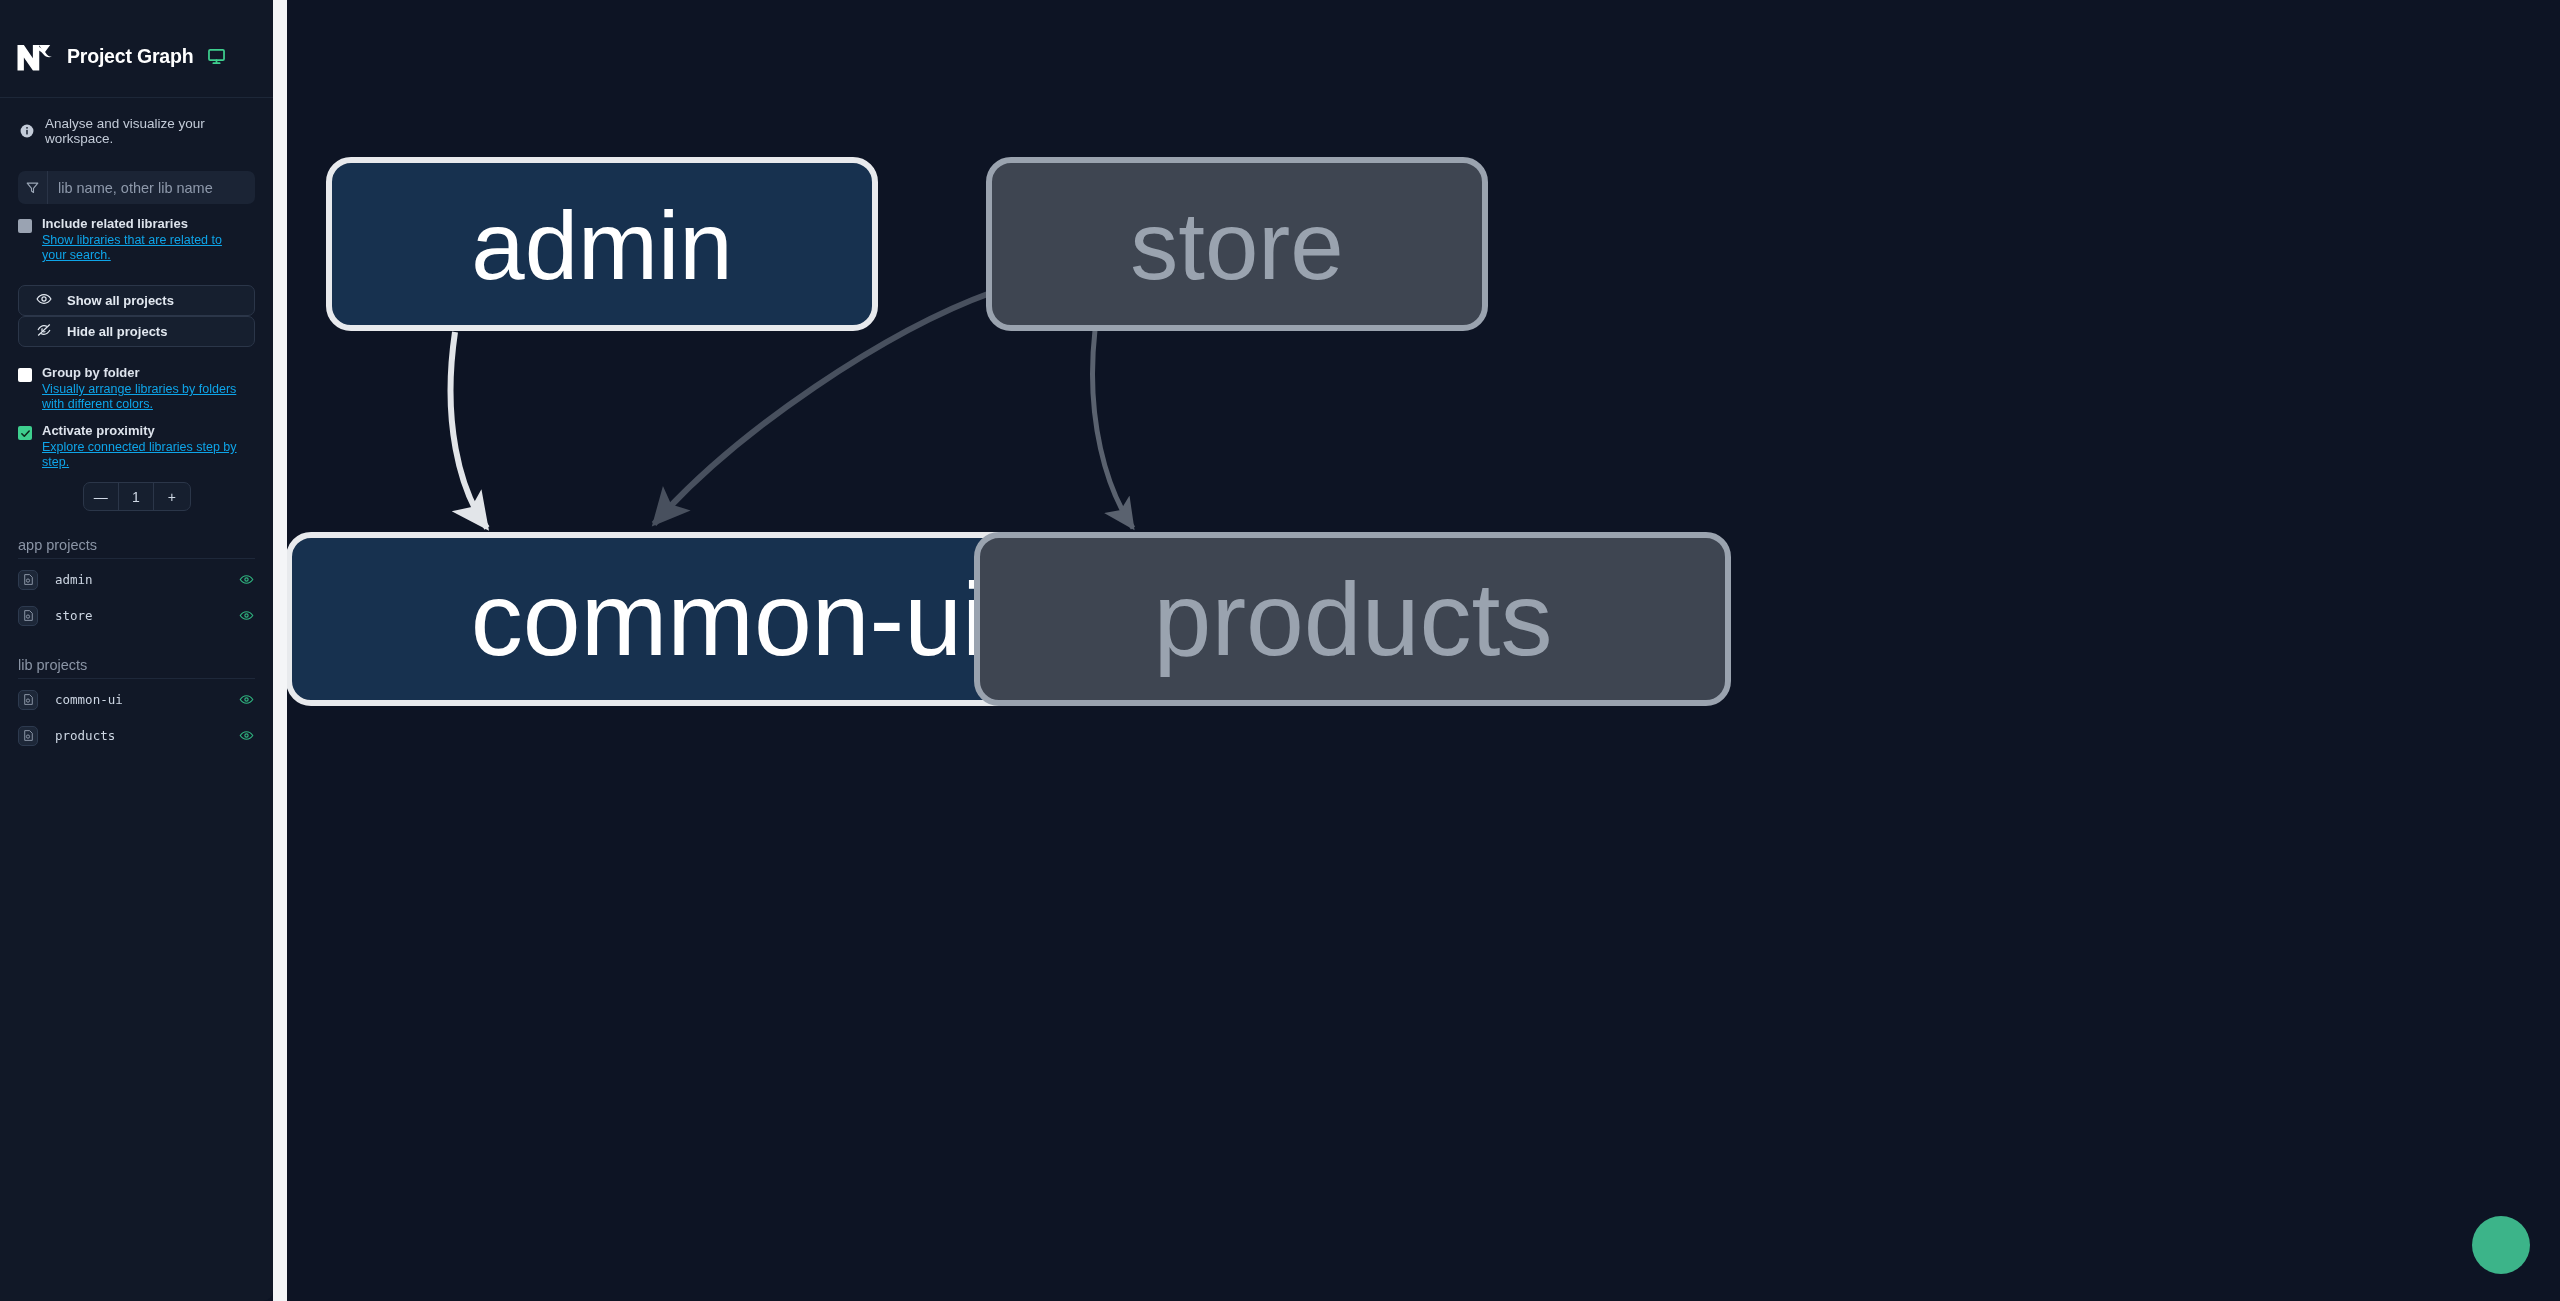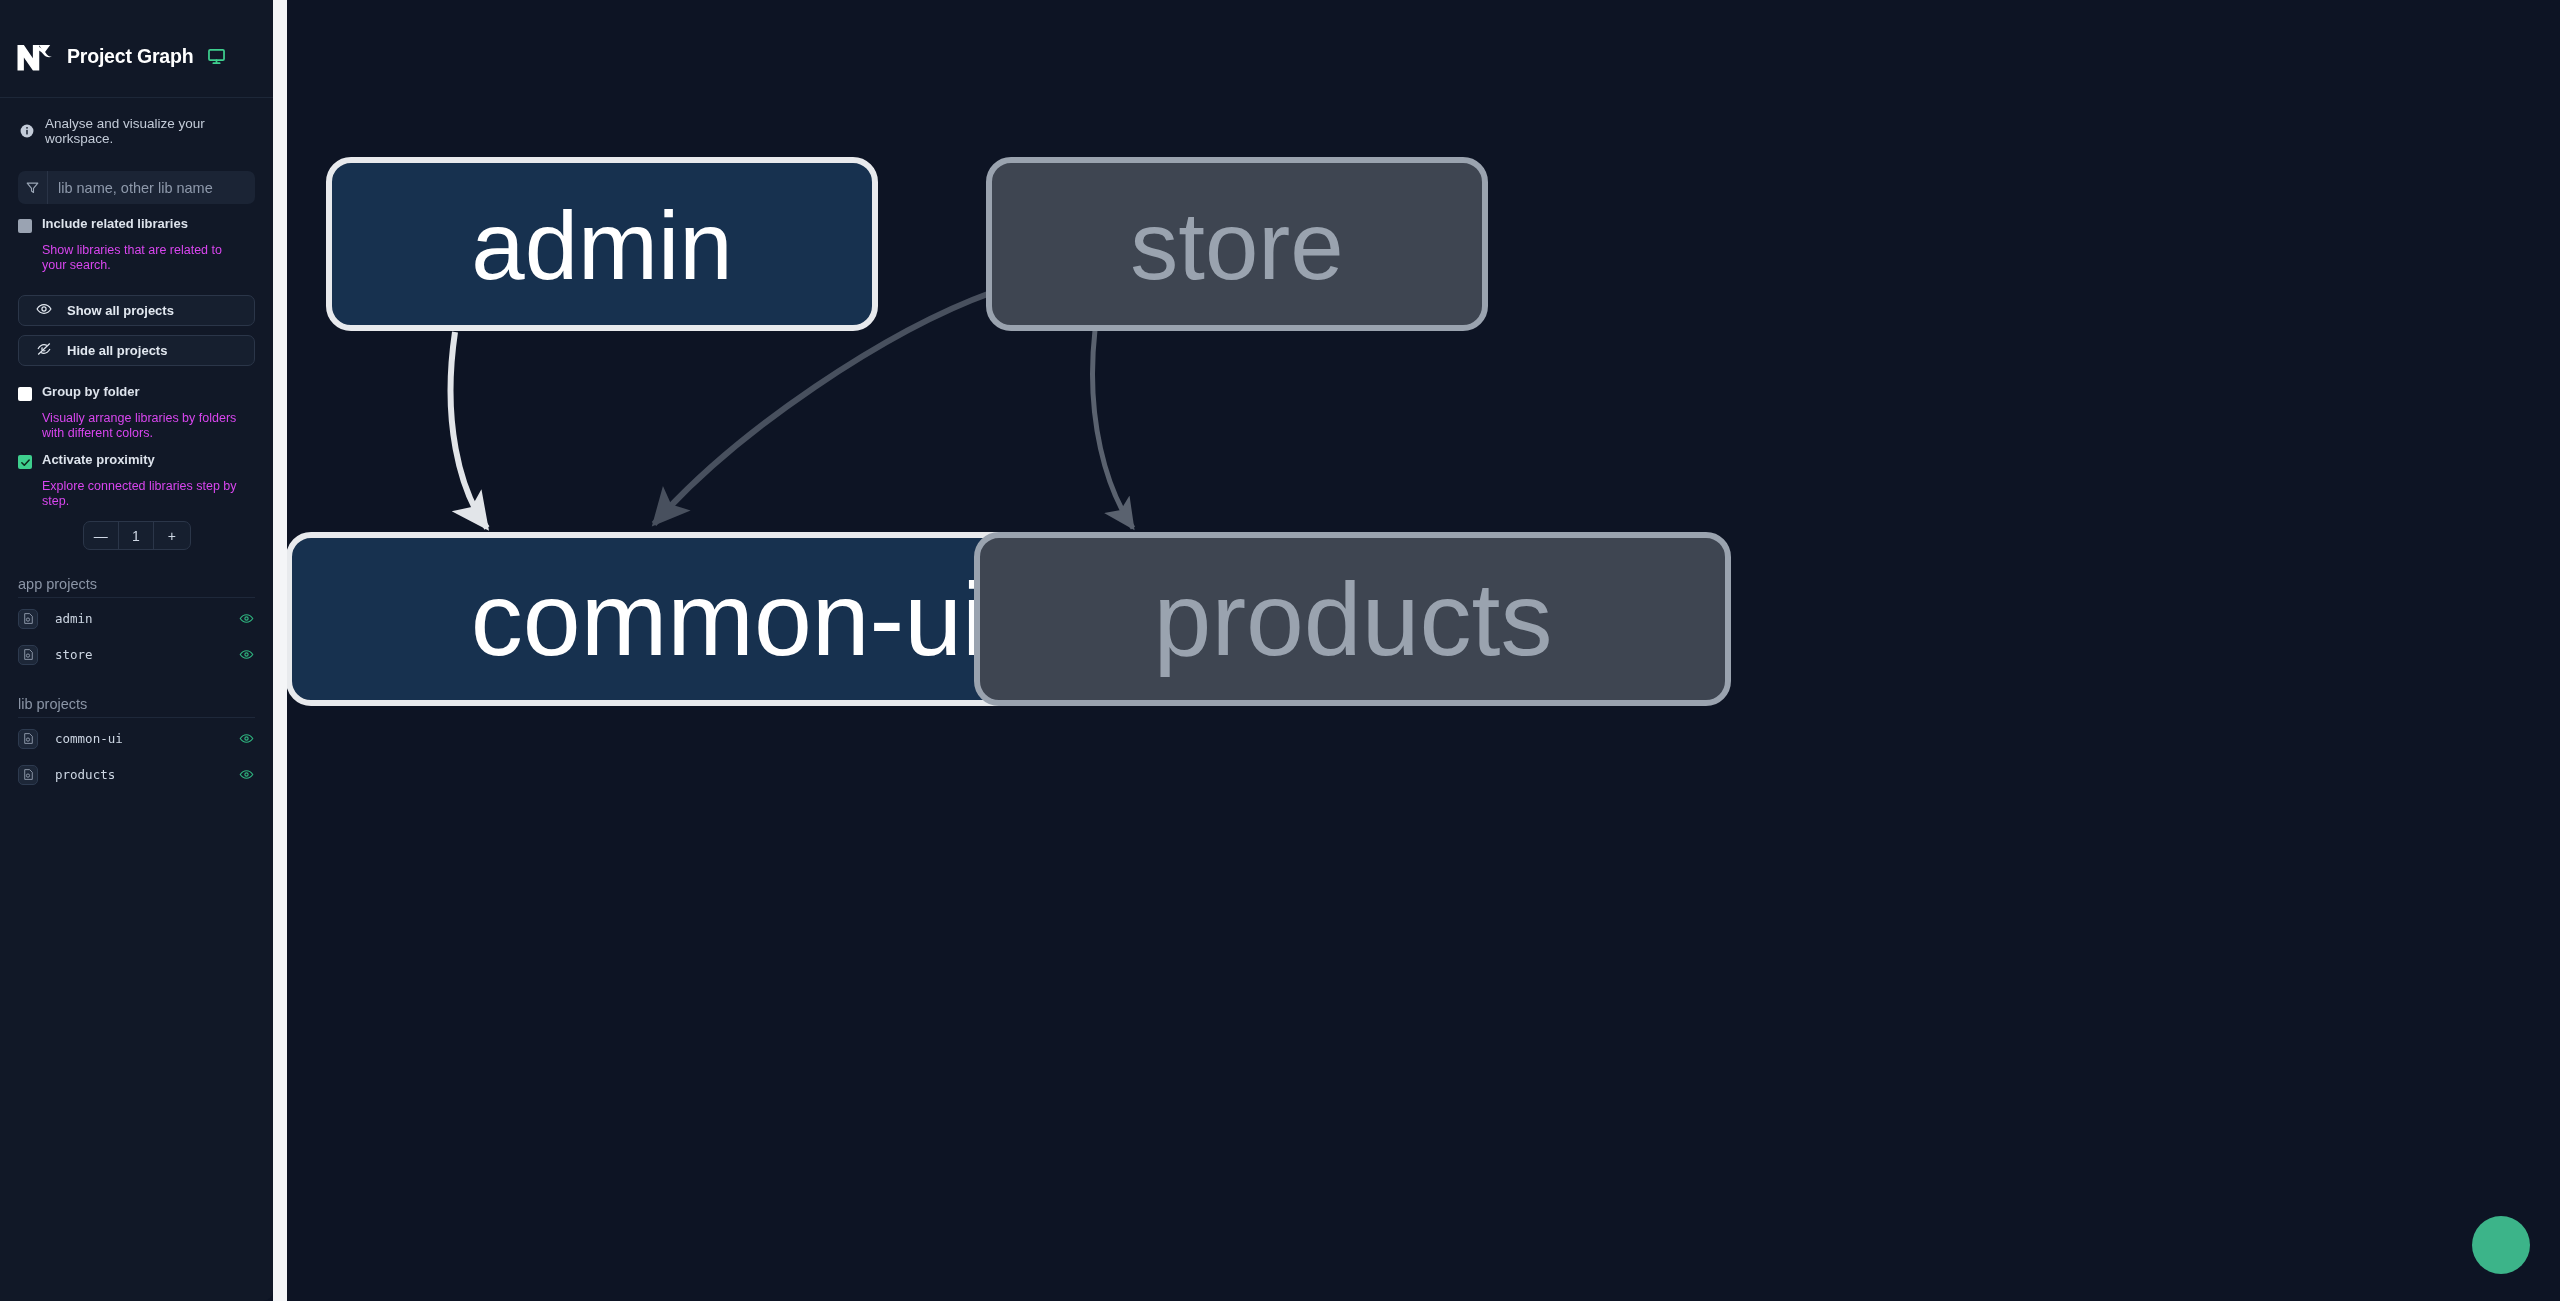--- a/index.html
+++ b/index.html
@@ -73,23 +73,23 @@
     margin-top: 3px; margin-right: 10px;
     border-radius: 2px;
   }
   .chk-box.empty-gray { background: #9aa3b2; }
   .chk-box.empty-white { background: #ffffff; }
   .chk-box.checked {
     background: #3ecf8e; display:flex; align-items:center; justify-content:center;
   }
   .chk-texts { flex: 1 1 auto; }
   .chk-label { color: #dde3ec; font-size: 13px; font-weight: bold; line-height: 15px; }
-  .chk-desc { color: #d946ef; font-size: 12.5px; line-height: 15px; margin-top: 12px; }
-
-  .btn-stack { margin: 22px 18px 0 18px; display: flex; flex-direction: column; gap: 9px; }
+  .chk-desc { color: #0ea5e9; font-size: 12.5px; line-height: 15px; margin-top: 2px; text-decoration: underline; }
+
+  .btn-stack { margin: 22px 18px 0 18px; display: flex; flex-direction: column; }
   .sb-btn {
     height: 31px;
     background: #161f2f;
     border: 1px solid #2b3649;
     border-radius: 7px;
     display: flex; align-items: center;
     padding-left: 17px;
     cursor: pointer;
   }
   .sb-btn .lbl { color: #e2e8f0; font-size: 13px; font-weight: bold; margin-left: 15px; }

